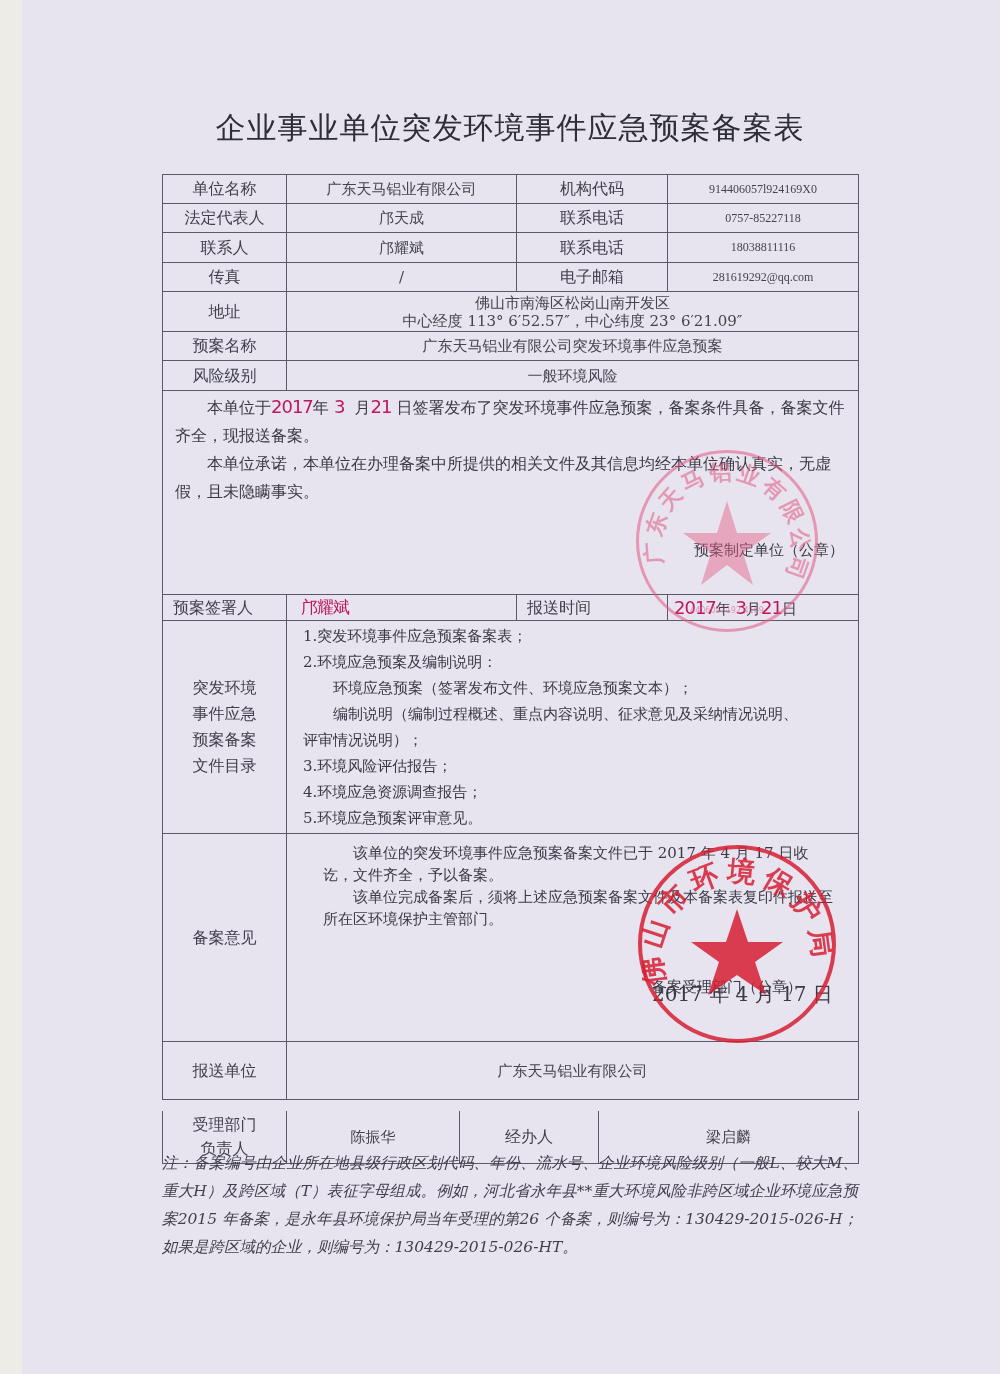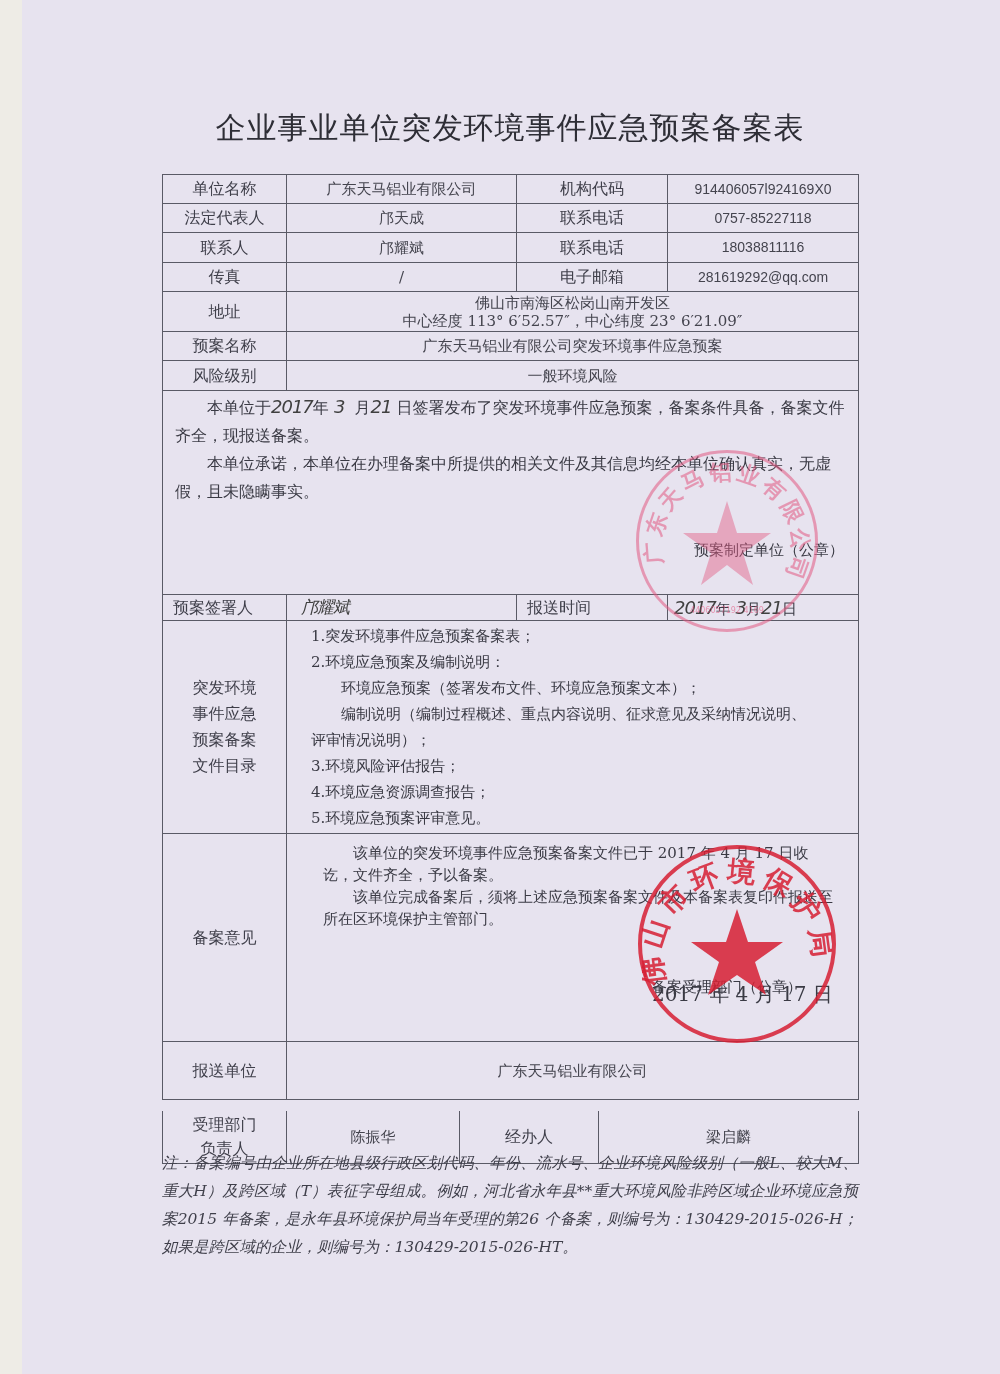--- a/index.html
+++ b/index.html
@@ -27,26 +27,26 @@
   }
   table.form td {
     border: 1px solid #5a5a66;
     padding: 0 6px;
     text-align: center;
     vertical-align: middle;
     line-height: 1.2;
   }
   .lbl { color: #3f3f4a; font-size: 16px; }
   .val { color: #44444e; }
-  .mono { font-family: Liberation Sans, sans-serif; font-size: 14px; }
+  .mono { font-family: Liberation Serif, serif; font-size: 12px; }
   .left { text-align: left !important; }
   .para { text-indent: 2em; line-height: 28px; font-size: 16px; padding: 0 8px; }
   .hand {
-    font-family: "DejaVu Sans", sans-serif; font-style: italic;
-    font-size: 18px; color: #404040; letter-spacing: -1px;
+    font-family: "DejaVu Sans", sans-serif; 
+    font-size: 18px; color: #be185d; letter-spacing: -1px;
   }
   .stamp-text { text-align: left; padding-right: 14px; font-size: 15px; }
   .list-item { line-height: 26px; font-size: 15px; padding-left: 8px; text-align: left; }
   .list-indent { padding-left: 38px; }
   .note {
     position: absolute; left: 162px; top: 1149px; width: 696px;
     font-size: 15.5px; line-height: 28px; color: #3f3f4a;
     text-align: justify;
     font-style: italic;
   }
@@ -146,21 +146,21 @@
     </td>
   </tr>
 
   <tr style="height:204px">
     <td class="lbl" style="line-height:26px">
       <div>突发环境</div>
       <div>事件应急</div>
       <div>预案备案</div>
       <div>文件目录</div>
     </td>
-    <td colspan="3" class="left" style="padding:2px 16px">
+    <td colspan="3" class="left" style="padding:2px 8px">
       <div class="list-item">1.突发环境事件应急预案备案表；</div>
       <div class="list-item">2.环境应急预案及编制说明：</div>
       <div class="list-item list-indent">环境应急预案（签署发布文件、环境应急预案文本）；</div>
       <div class="list-item list-indent">编制说明（编制过程概述、重点内容说明、征求意见及采纳情况说明、</div>
       <div class="list-item">评审情况说明）；</div>
       <div class="list-item">3.环境风险评估报告；</div>
       <div class="list-item">4.环境应急资源调查报告；</div>
       <div class="list-item">5.环境应急预案评审意见。</div>
     </td>
   </tr>

